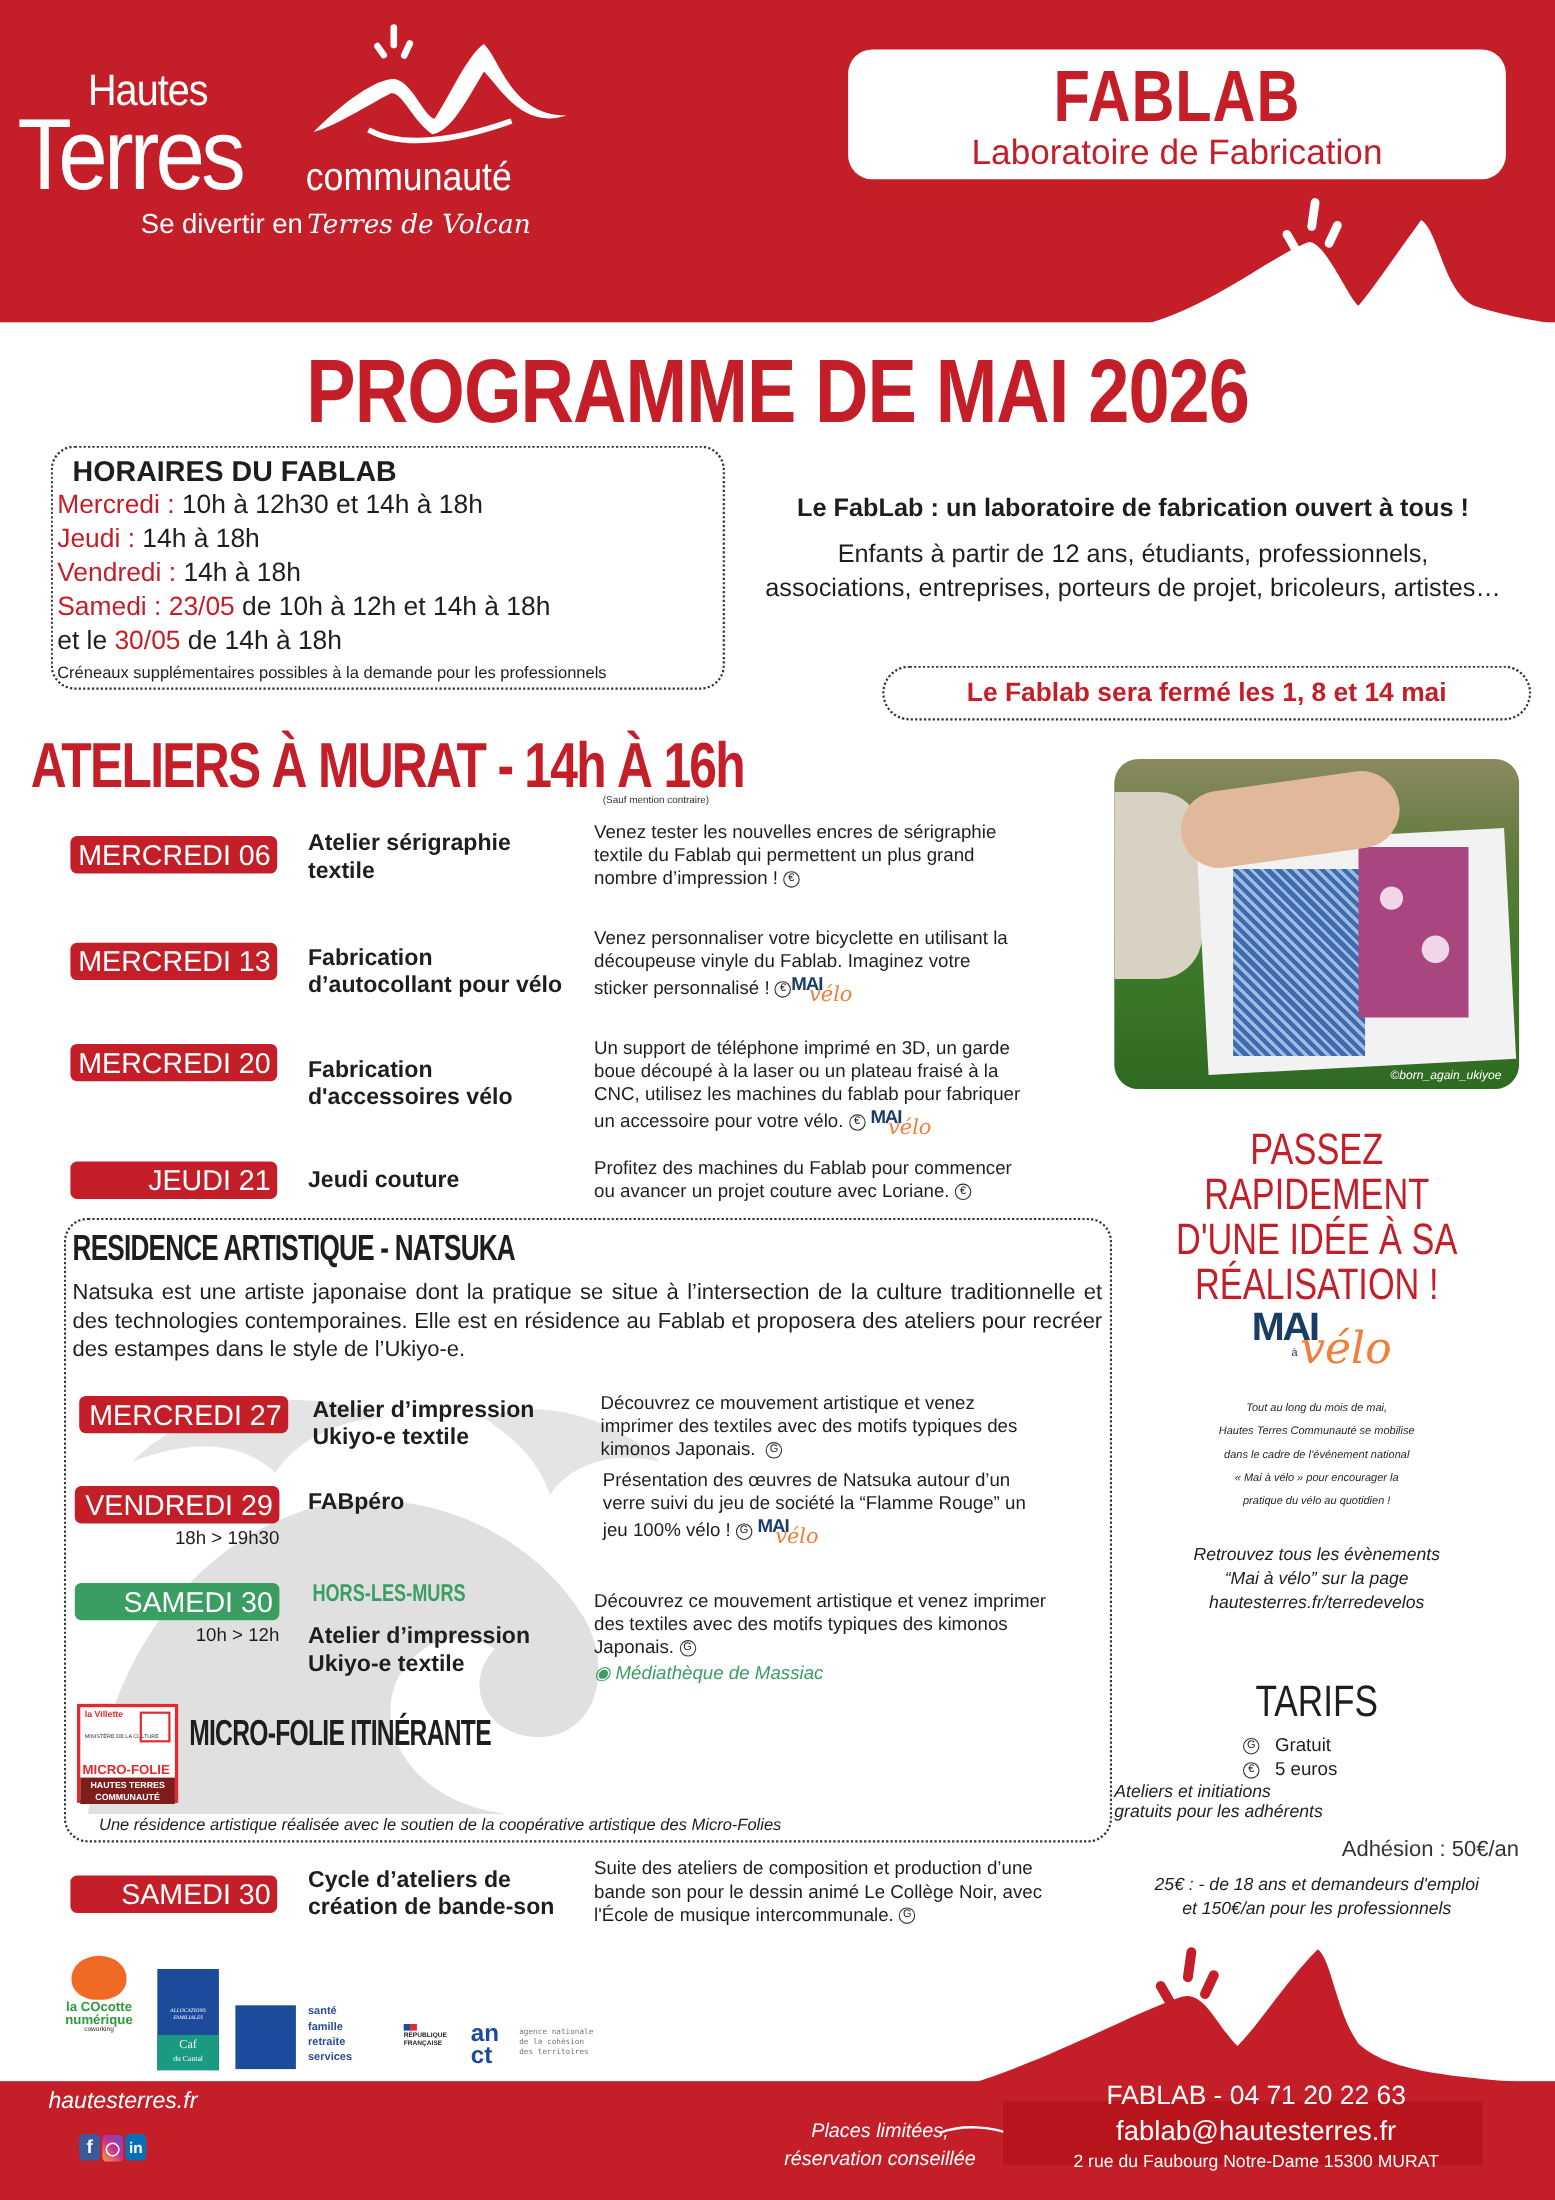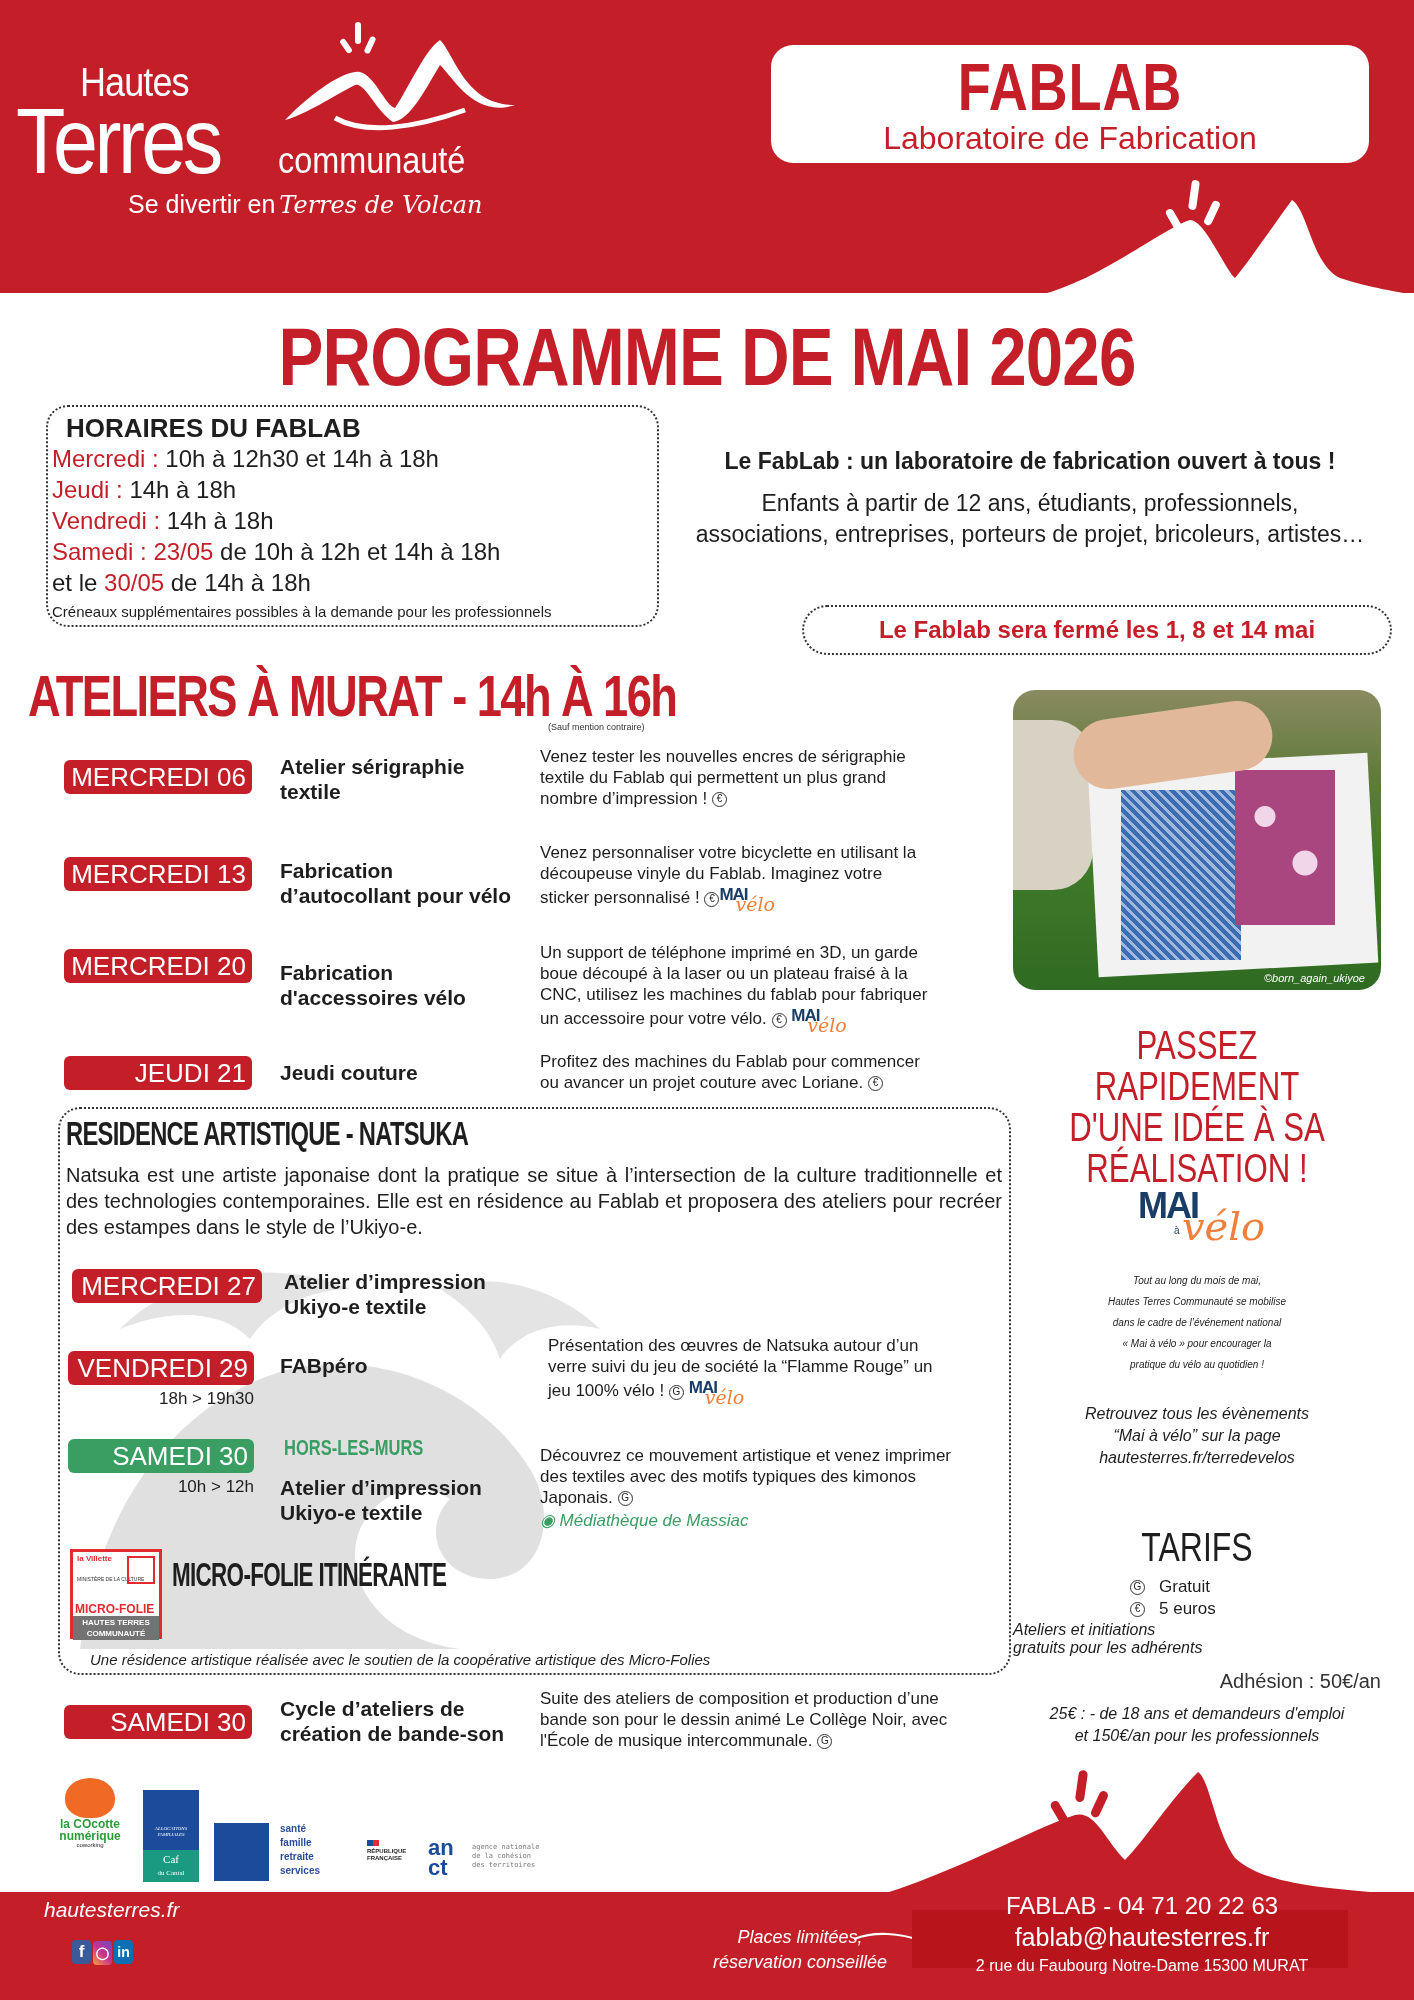--- a/index.html
+++ b/index.html
@@ -77,21 +77,21 @@
 
   
   #residence-box { left: 58px; top: 1107px; width: 953px; height: 568px; border: 2px dotted #333; border-radius: 22px; overflow: hidden; }
   #wave-bg { left: 0; top: 140px; width: 560px; height: 420px; opacity: 0.22; }
   #residence-title { left: 6px; top: 6px; font-size: 33px; font-weight: bold; transform: scaleX(0.72); transform-origin: left; white-space: nowrap; letter-spacing: -1px; }
   #residence-body { left: 6px; top: 53px; width: 936px; font-size: 20px; line-height: 26px; text-align: justify; }
   #mf-logo { left: 10px; top: 440px; width: 92px; height: 90px; background: #fff; border: 3px solid #e32a2e; }
   #mf-logo .t1 { position: absolute; left: 4px; top: 2px; font-size: 8px; color: #e32a2e; font-weight: bold; }
   #mf-logo .t2 { position: absolute; left: 4px; top: 24px; font-size: 5px; color: #333; }
   #mf-logo .t3 { position: absolute; left: 2px; top: 50px; font-size: 12px; font-weight: bold; color: #e32a2e; }
-  #mf-logo .t4 { position: absolute; left: 0; top: 64px; width: 86px; height: 24px; background: #737373; color: #fff; font-size: 8px; font-weight: bold; text-align: center; line-height: 11px; padding-top: 1px; }
+  #mf-logo .t4 { position: absolute; left: 0; top: 64px; width: 86px; height: 24px; background: #7f1d1d; color: #fff; font-size: 8px; font-weight: bold; text-align: center; line-height: 11px; padding-top: 1px; }
   #mf-logo .cube { position: absolute; left: 54px; top: 4px; width: 28px; height: 28px; border: 2px solid #e32a2e; }
   #mf-title { left: 112px; top: 447px; font-size: 33px; font-weight: bold; transform: scaleX(0.68); transform-origin: left; white-space: nowrap; letter-spacing: -1px; }
   #mf-body { left: 114px; top: 487px; width: 830px; font-size: 18px; line-height: 21px; }
   #mf-footer { left: 30px; top: 542px; font-size: 15px; font-style: italic; }
 
   
   #partners { left: 0; top: 1760px; width: 1414px; height: 130px; }
 
   
   #footer { left: 0; top: 1892px; width: 1414px; height: 108px; background: #c41f28; }
@@ -250,20 +250,25 @@
     <path d="M380,40 C430,20 500,40 540,80 C500,70 460,80 440,110 C430,80 410,60 380,40 Z" fill="#888"></path>
   </svg>
   <div id="residence-title" class="abs">RESIDENCE  ARTISTIQUE - NATSUKA</div>
   <div id="residence-body" class="abs">Natsuka est une artiste japonaise dont la pratique se situe à l’intersection de la culture traditionnelle et des technologies contemporaines. Elle est en résidence au Fablab et proposera des ateliers pour recréer des estampes dans le style de l’Ukiyo-e.</div>
 
   <div class="date-pill" style="left:12px;top:160px;width:190px">MERCREDI 27</div>
   <div class="ev-title" style="left:224px;top:160px">
       <div>Atelier d’impression</div>
       <div>Ukiyo-e textile</div>
     </div>
+  <div class="ev-desc" style="left:486px;top:156px;width:460px">
+    <div>Découvrez ce mouvement artistique et venez</div>
+    <div>imprimer des textiles avec des motifs typiques des</div>
+    <div><span>kimonos Japonais.</span>&nbsp;&nbsp;<span class="price-g">G</span></div>
+  </div>
 
   <div class="date-pill" style="left:8px;top:242px;width:186px">VENDREDI 29</div>
   <div class="ev-time" style="left:70px;top:280px;width:124px">18h &gt; 19h30</div>
   <div class="ev-title" style="left:220px;top:244px">FABpéro</div>
   <div class="ev-desc" style="left:488px;top:226px;width:460px">
     <div>Présentation des œuvres de Natsuka autour d’un</div>
     <div>verre suivi du jeu de société la “Flamme Rouge” un</div>
     <div><span>jeu 100% vélo !</span>&nbsp;<span class="price-g">G</span> <span class="maivelo"><span class="m">MAI</span><span class="v">vélo</span></span></div>
   </div>
 

